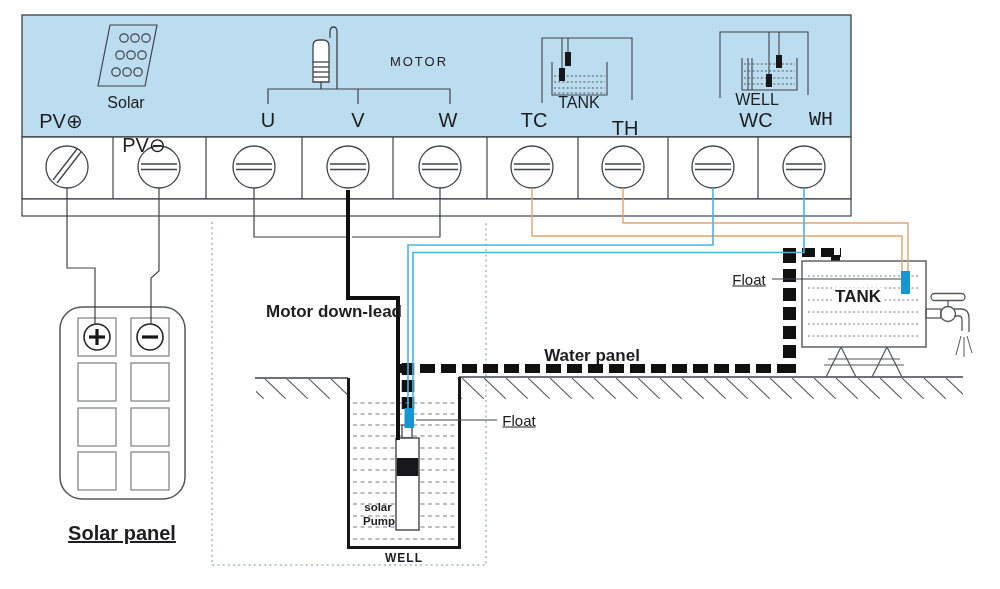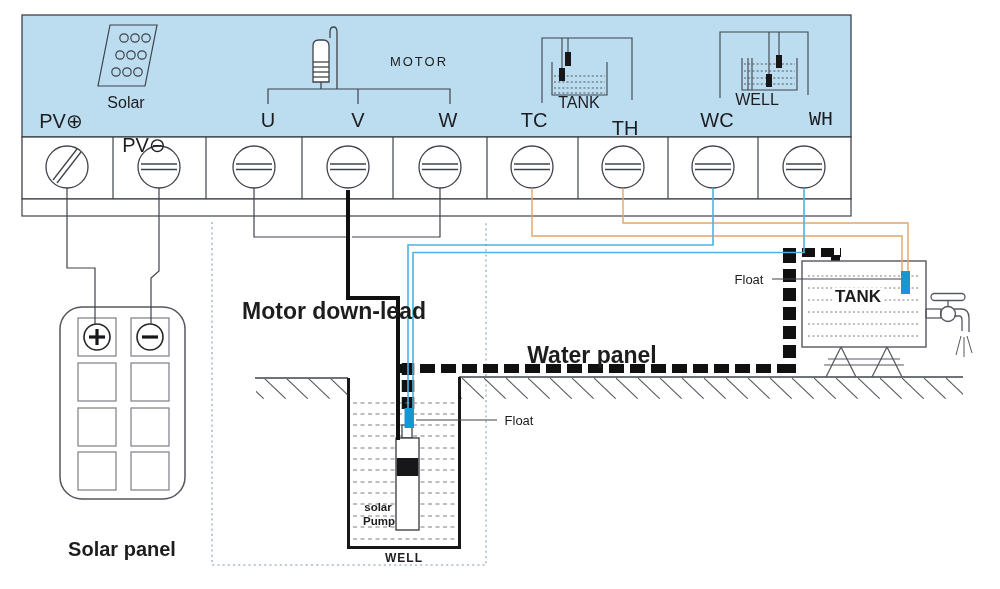--- a/index.html
+++ b/index.html
@@ -6,22 +6,22 @@
   #canvas{position:relative;width:1000px;height:589px;background:#fff;overflow:hidden;
           font-family:"Liberation Sans", sans-serif;color:#1d1d1f;}
   #diagram-svg{position:absolute;left:0;top:0;}
   .lbl{position:absolute;white-space:nowrap;transform:translate(-50%,-50%);
        font-size:20px;color:#1d1d1f;line-height:1;}
   .lbl.small{font-size:16px;}
   .lbl.motor{font-size:13px;letter-spacing:2px;margin-left:36px;}
   .lbl.term{font-size:20px;}
   .lbl.pv{font-size:20px;}
   .lbl.caption{font-weight:bold;font-size:20px;}
-  .lbl.anno{font-weight:bold;font-size:23px;}
-  .lbl.float{font-size:13px;}
+  .lbl.anno{font-weight:bold;font-size:17px;}
+  .lbl.float{font-size:15px;text-decoration:underline;}
   .lbl.tanktext{font-weight:bold;font-size:17px;background:#fff;padding:0 3px;}
   .lbl.tiny{font-weight:bold;font-size:11.5px;}
   .lbl.welltext{font-weight:bold;font-size:12px;letter-spacing:1px;}
 </style>
 </head>
 <body>
 
 <div id="canvas">
 
 <svg id="diagram-svg" width="1000" height="589" viewBox="0 0 1000 589">
@@ -278,26 +278,26 @@
 
 <span class="lbl pv" style="left:61px;top:121px;">PV⊕</span>
 <span class="lbl pv" style="left:144px;top:121px;margin-top:24px;">PV⊖</span>
 <span class="lbl small" style="left:126px;top:103px;">Solar</span>
 <span class="lbl motor" style="left:383px;top:61px;">MOTOR</span>
 <span class="lbl term" style="left:268px;top:120px;">U</span>
 <span class="lbl term" style="left:358px;top:120px;">V</span>
 <span class="lbl term" style="left:448px;top:120px;">W</span>
 <span class="lbl term" style="left:534px;top:120px;">TC</span>
 <span class="lbl term" style="left:625px;top:120px;margin-top:8px;">TH</span>
-<span class="lbl term" style="left:717px;top:120px;text-align:center;">WC</span>
+<span class="lbl term" style="left:756px;top:120px;text-align:center;">WC</span>
 <span class="lbl term" style="left:821px;top:120px;font-family:Liberation Mono, monospace;">WH</span>
 <span class="lbl small" style="left:579px;top:103px;">TANK</span>
 <span class="lbl small" style="left:757px;top:100px;">WELL</span>
 
-<span class="lbl caption" style="left:122px;top:549px;">Solar panel</span>
+<span class="lbl caption" style="left:122px;top:533px;text-decoration:underline;">Solar panel</span>
 <span class="lbl anno" style="left:334px;top:311px;">Motor down-lead</span>
 <span class="lbl anno" style="left:592px;top:355px;">Water panel</span>
 <span class="lbl float" style="left:519px;top:420px;">Float</span>
 <span class="lbl float" style="left:749px;top:279px;">Float</span>
 <span class="lbl tanktext" style="left:858px;top:296px;">TANK</span>
 <span class="lbl tiny" style="left:378px;top:508px;">solar</span>
 <span class="lbl tiny" style="left:379px;top:522px;">Pump</span>
 <span class="lbl welltext" style="left:404px;top:558px;">WELL</span>
 
 </div>

